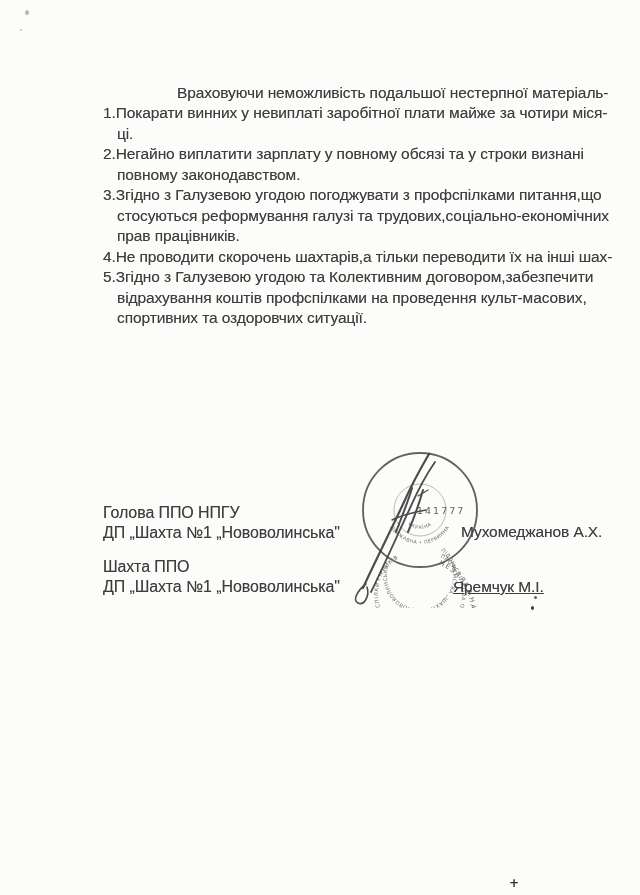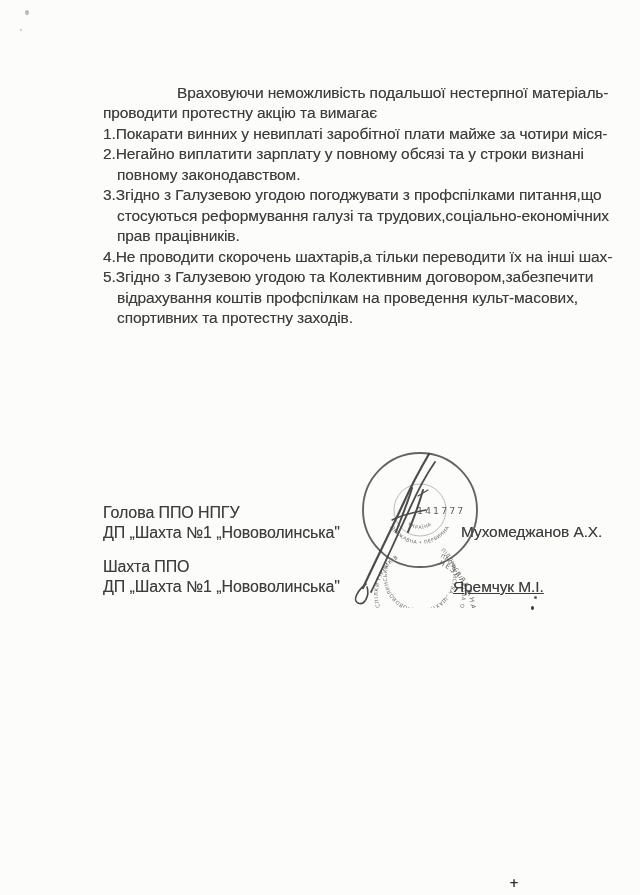--- a/index.html
+++ b/index.html
@@ -52,36 +52,36 @@
 <div class="page">
 
   <div class="speck speck-a"></div>
   <div class="speck speck-b"></div>
   <div class="dot-mark dot-mark-1"></div>
   <div class="dot-mark dot-mark-2"></div>
   <div class="plus-mark">+</div>
 
   <div class="doc-body">
     <div class="line first">Враховуючи неможливість подальшої нестерпної матеріаль-</div>
-    <div class="line">проводити протестну акцію та вимагає</div>
 
     <div class="line">1.Покарати винних у невиплаті заробітної плати майже за чотири міся-</div>
+    <div class="line cont">ці.</div>
 
     <div class="line">2.Негайно виплатити зарплату у повному обсязі та у строки визнані</div>
     <div class="line cont">повному законодавством.</div>
 
     <div class="line">3.Згідно з Галузевою угодою погоджувати з профспілками питання,що</div>
     <div class="line cont">стосуються реформування галузі та трудових,соціально-економічних</div>
     <div class="line cont">прав працівників.</div>
 
     <div class="line">4.Не проводити скорочень шахтарів,а тільки переводити їх на інші шах-</div>
 
     <div class="line">5.Згідно з Галузевою угодою та Колективним договором,забезпечити</div>
-    <div class="line cont">відрахування коштів профспілкам на проведення культ-масових,</div>
-    <div class="line cont">спортивних та протестну заходів.</div>
+    <div class="line cont">відрахування коштів профспілками на проведення культ-масових,</div>
+    <div class="line cont">спортивних та оздоровчих ситуації.</div>
   </div>
 
   <div class="sig-block" id="sig-block-1">
     <div class="line">Голова ППО НПГУ</div>
     <div class="line">ДП „Шахта №1 „Нововолинська"</div>
   </div>
   <div class="sig-name" id="sig-name-1">Мухомеджанов А.Х.</div>
 
   <div class="sig-block" id="sig-block-2">
     <div class="line">Шахта ППО</div>

